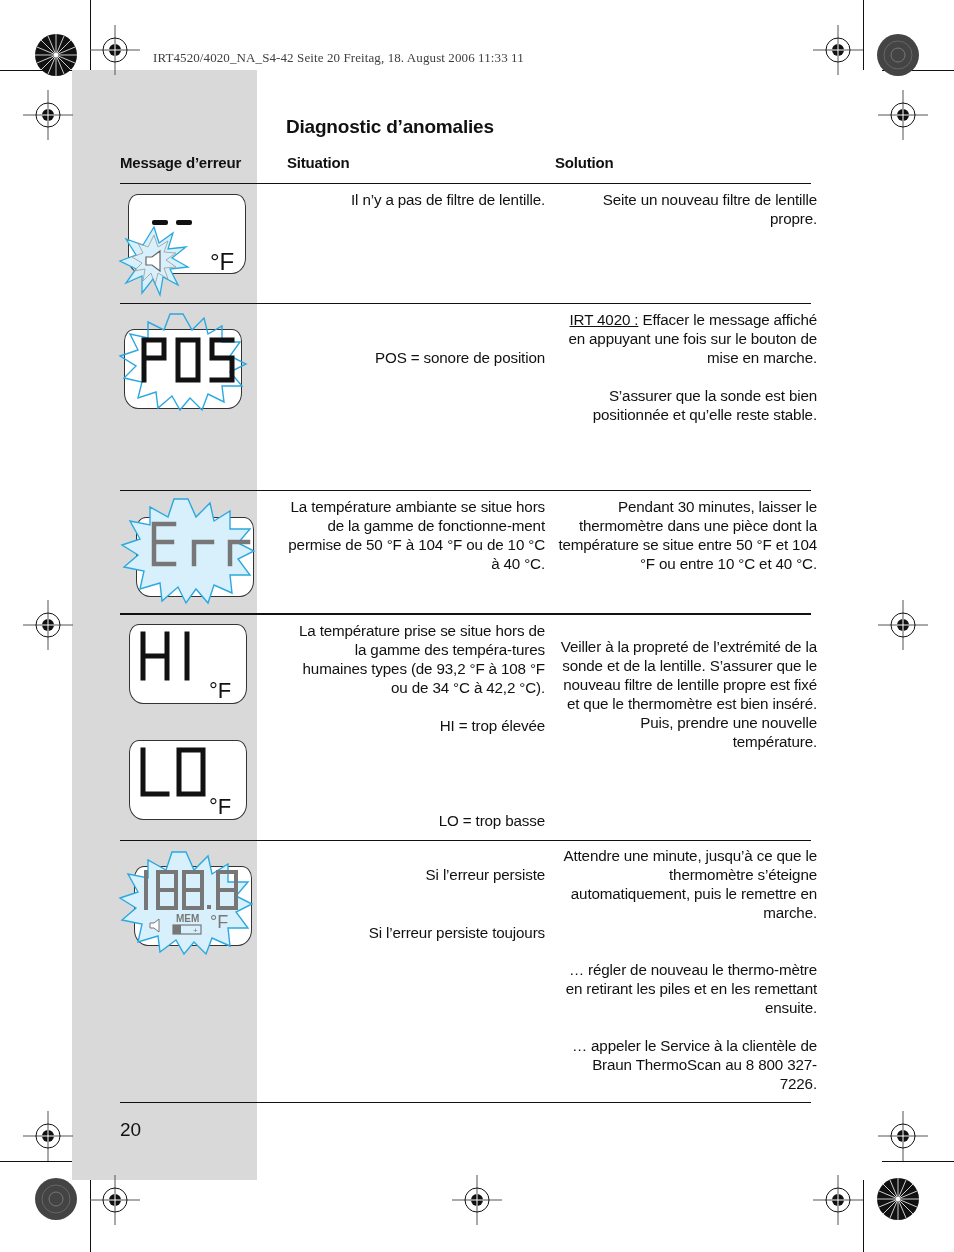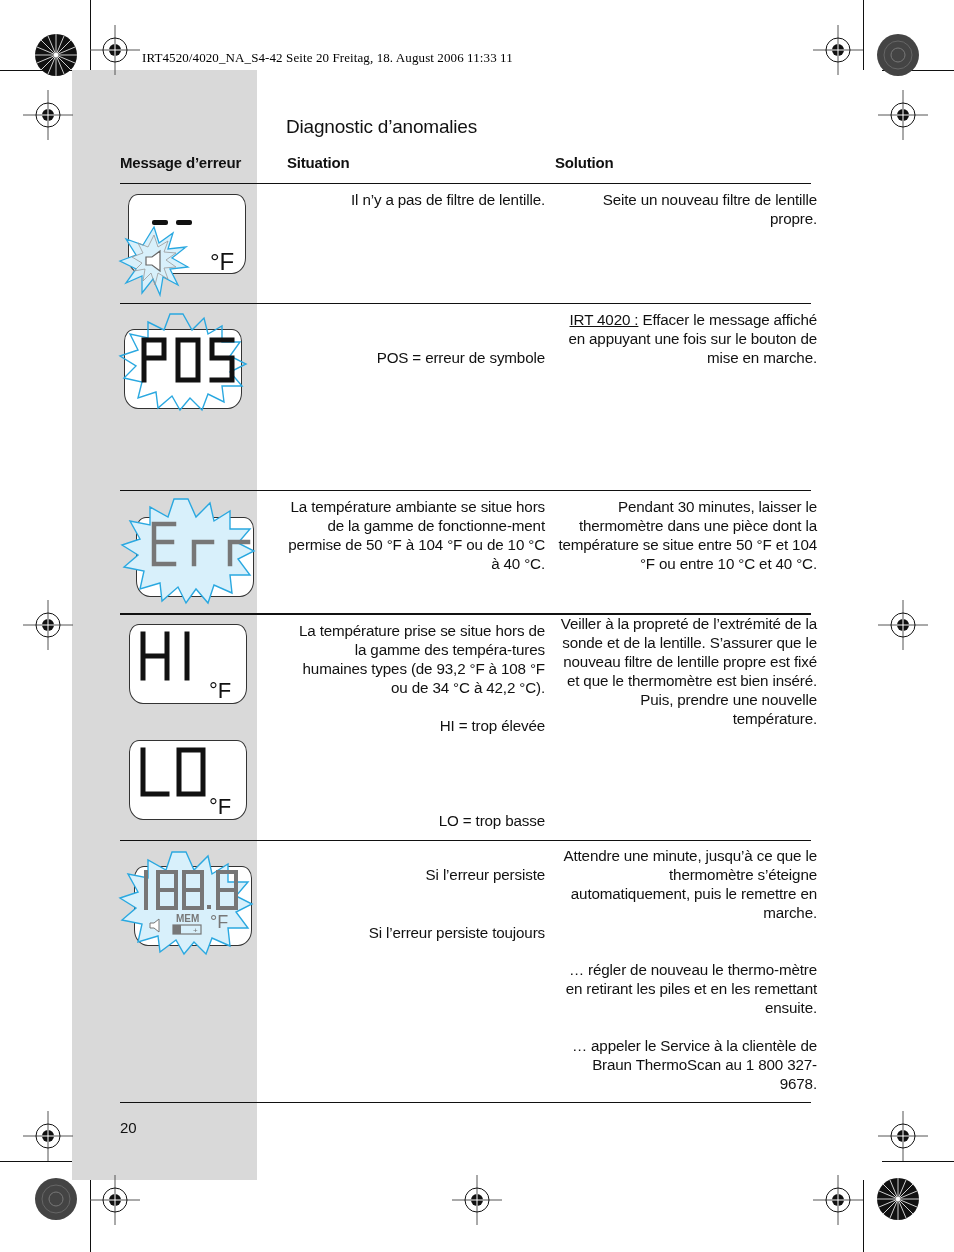--- a/index.html
+++ b/index.html
@@ -1,32 +1,32 @@
 <!DOCTYPE html>
 <html><head>
 <meta charset="utf-8">
 <style>
   html, body { margin:0; padding:0; }
   body { width:954px; height:1252px; position:relative; background:#ffffff; overflow:hidden;
          font-family:"Liberation Sans", sans-serif; color:#111; }
   .abs { position:absolute; }
   .gray-band { left:72px; top:70px; width:185px; height:1110px; background:#d9d9d9; }
-  .slug { left:142px; top:50px; font-family:"Liberation Serif", serif; font-size:13px; color:#000000; white-space:nowrap; letter-spacing:0.1px; }
+  .slug { left:153px; top:50px; font-family:"Liberation Serif", serif; font-size:13px; color:#404040; white-space:nowrap; letter-spacing:0.1px; }
   .crop-v { width:1px; background:#111; }
   .crop-h { height:1px; background:#111; }
-  .title { left:286px; top:116px; font-size:19px; font-weight:normal; letter-spacing:-0.2px; }
+  .title { left:286px; top:116px; font-size:19px; font-weight:bold; letter-spacing:-0.2px; }
   .col-h { top:154px; font-size:15px; font-weight:bold; letter-spacing:-0.2px; }
   .rule { left:120px; width:691px; height:1px; background:#111; }
   .rule.thick { height:2px; }
   .cell { font-size:15.2px; line-height:19px; letter-spacing:-0.15px; }
   .cell p { margin:0;text-align:right; }
   .sit { left:287px; width:258px; }
   .sol { left:555px; width:262px; }
   .u { text-decoration:underline; }
-  .pagenum { left:120px; top:1119px; font-size:15px; }
+  .pagenum { left:120px; top:1119px; font-size:19px; }
   .lcd { width:116px; height:78px; border:1.5px solid #333; border-radius:10px 10px 14px 14px / 12px 12px 16px 16px; background:#fff; }
   svg { display:block; }
 </style>
 </head>
 <body>
 
 <div class="abs gray-band"></div>
 
 <div class="abs crop-v" style="left:90px;top:0;height:70px"></div>
 <div class="abs crop-h" style="left:0;top:70px;width:72px"></div>
@@ -122,24 +122,25 @@
   <polygon points="65,2 74,18 86,6 90,22 104,14 104,30 122,30 112,44 128,52 112,60 124,74 104,74 106,90 90,82 84,98 72,86 62,98 54,84 40,96 38,80 20,86 24,70 6,66 18,54 2,44 20,38 12,22 30,26 30,10 46,18 52,2" fill="none" stroke="#2aa8e0" stroke-width="1.4"></polygon>
 </svg>
 <svg class="abs" style="left:140px;top:336px" width="100" height="50">
   <g fill="none" stroke="#111" stroke-width="5" stroke-linecap="square">
     <path d="M4,44 V4 H24 V22 H4"></path>
     <path d="M38,4 H58 V44 H38 Z"></path>
     <path d="M92,4 H72 V22 H92 V44 H72"></path>
   </g>
 </svg>
 <div class="abs cell sit" style="top:310px">
-  <p style="margin-top:38px">POS = erreur de symbole</p>
+  <p style="margin-top:38px">POS = sonore de position</p>
 </div>
 <div class="abs cell sol" style="top:310px">
   <p><span class="u">IRT 4020 :</span><span> Effacer le message affiché en appuyant une fois sur le bouton de mise en marche.</span></p>
+  <p style="margin-top:19px">S’assurer que la sonde est bien positionnée et qu’elle reste stable.</p>
 </div>
 
 <div class="abs lcd" style="left:136px;top:517px"></div>
 <svg class="abs" style="left:120px;top:497px" width="136" height="108">
   <polygon points="68,2 76,20 90,6 94,24 110,14 110,32 130,32 118,46 134,54 118,62 130,78 110,78 112,96 94,88 88,106 76,92 66,106 58,90 42,104 40,86 20,92 24,74 4,70 18,58 2,48 20,42 10,24 30,28 30,10 48,20 54,2" fill="#d8f0fb" stroke="#2aa8e0" stroke-width="1.4"></polygon>
 </svg>
 <svg class="abs" style="left:150px;top:520px" width="110" height="50">
   <g fill="none" stroke="#777" stroke-width="4.5" stroke-linecap="square">
     <path d="M24,4 H4 V44 H24 M4,22 H22"></path>
     <path d="M44,44 V22 H62"></path>
@@ -167,21 +168,21 @@
     <path d="M14,10 V54 H38"></path>
     <path d="M50,10 H74 V54 H50 Z"></path>
   </g>
   <text x="80" y="74" font-family="Liberation Sans, sans-serif" font-size="22" fill="#111">°F</text>
 </svg>
 <div class="abs cell sit" style="top:621px">
   <p>La température prise se situe hors de la gamme des tempéra-tures humaines types (de  93,2 °F à 108 °F ou de 34 °C à 42,2 °C).</p>
   <p style="margin-top:19px">HI = trop élevée</p>
   <p style="margin-top:76px">LO = trop basse</p>
 </div>
-<div class="abs cell sol" style="top:614px">
+<div class="abs cell sol" style="top:637px">
     <p>Veiller à la propreté de l’extrémité de la sonde et de la lentille. S’assurer que le nouveau filtre de lentille propre est fixé et que le thermomètre est bien inséré. Puis, prendre une nouvelle température.</p>
   </div>
 
 <div class="abs lcd" style="left:134px;top:866px"></div>
 <svg class="abs" style="left:118px;top:850px" width="136" height="106">
   <polygon points="68,2 76,20 90,6 94,24 110,14 110,32 130,32 118,46 134,54 118,62 130,78 110,78 112,96 94,88 88,104 76,92 66,104 58,90 42,102 40,86 20,92 24,74 4,70 18,58 2,48 20,42 10,24 30,28 30,10 48,20 54,2" fill="#d8f0fb" stroke="#2aa8e0" stroke-width="1.4"></polygon>
 </svg>
 <svg class="abs" style="left:140px;top:868px" width="110" height="70">
   <g fill="none" stroke="#777" stroke-width="4" stroke-linecap="square">
     <path d="M6,4 V40"></path>
@@ -197,16 +198,16 @@
   <text x="53" y="65" font-family="Liberation Sans, sans-serif" font-size="8" fill="#777">+</text>
   <path d="M10,55 h4 l5,-4 v13 l-5,-4 h-4 z" fill="#fff" stroke="#777" stroke-width="1"></path>
 </svg>
 <div class="abs cell sit" style="top:846px">
   <p style="margin-top:19px">Si l’erreur persiste</p>
   <p style="margin-top:39px">Si l’erreur persiste toujours</p>
 </div>
 <div class="abs cell sol" style="top:846px">
   <p>Attendre une minute, jusqu’à ce que le thermomètre s’éteigne automatiquement, puis le remettre en marche.</p>
   <p style="margin-top:38px">… régler de nouveau le thermo-mètre en retirant les piles et en les remettant ensuite.</p>
-  <p style="margin-top:19px">… appeler le Service à la clientèle de Braun ThermoScan au 1 800 327-9678.</p>
+  <p style="margin-top:19px">… appeler le Service à la clientèle de Braun ThermoScan au 8 800 327-7226.</p>
 </div>
 
 <div class="abs pagenum">20</div>
 
 </body></html>

